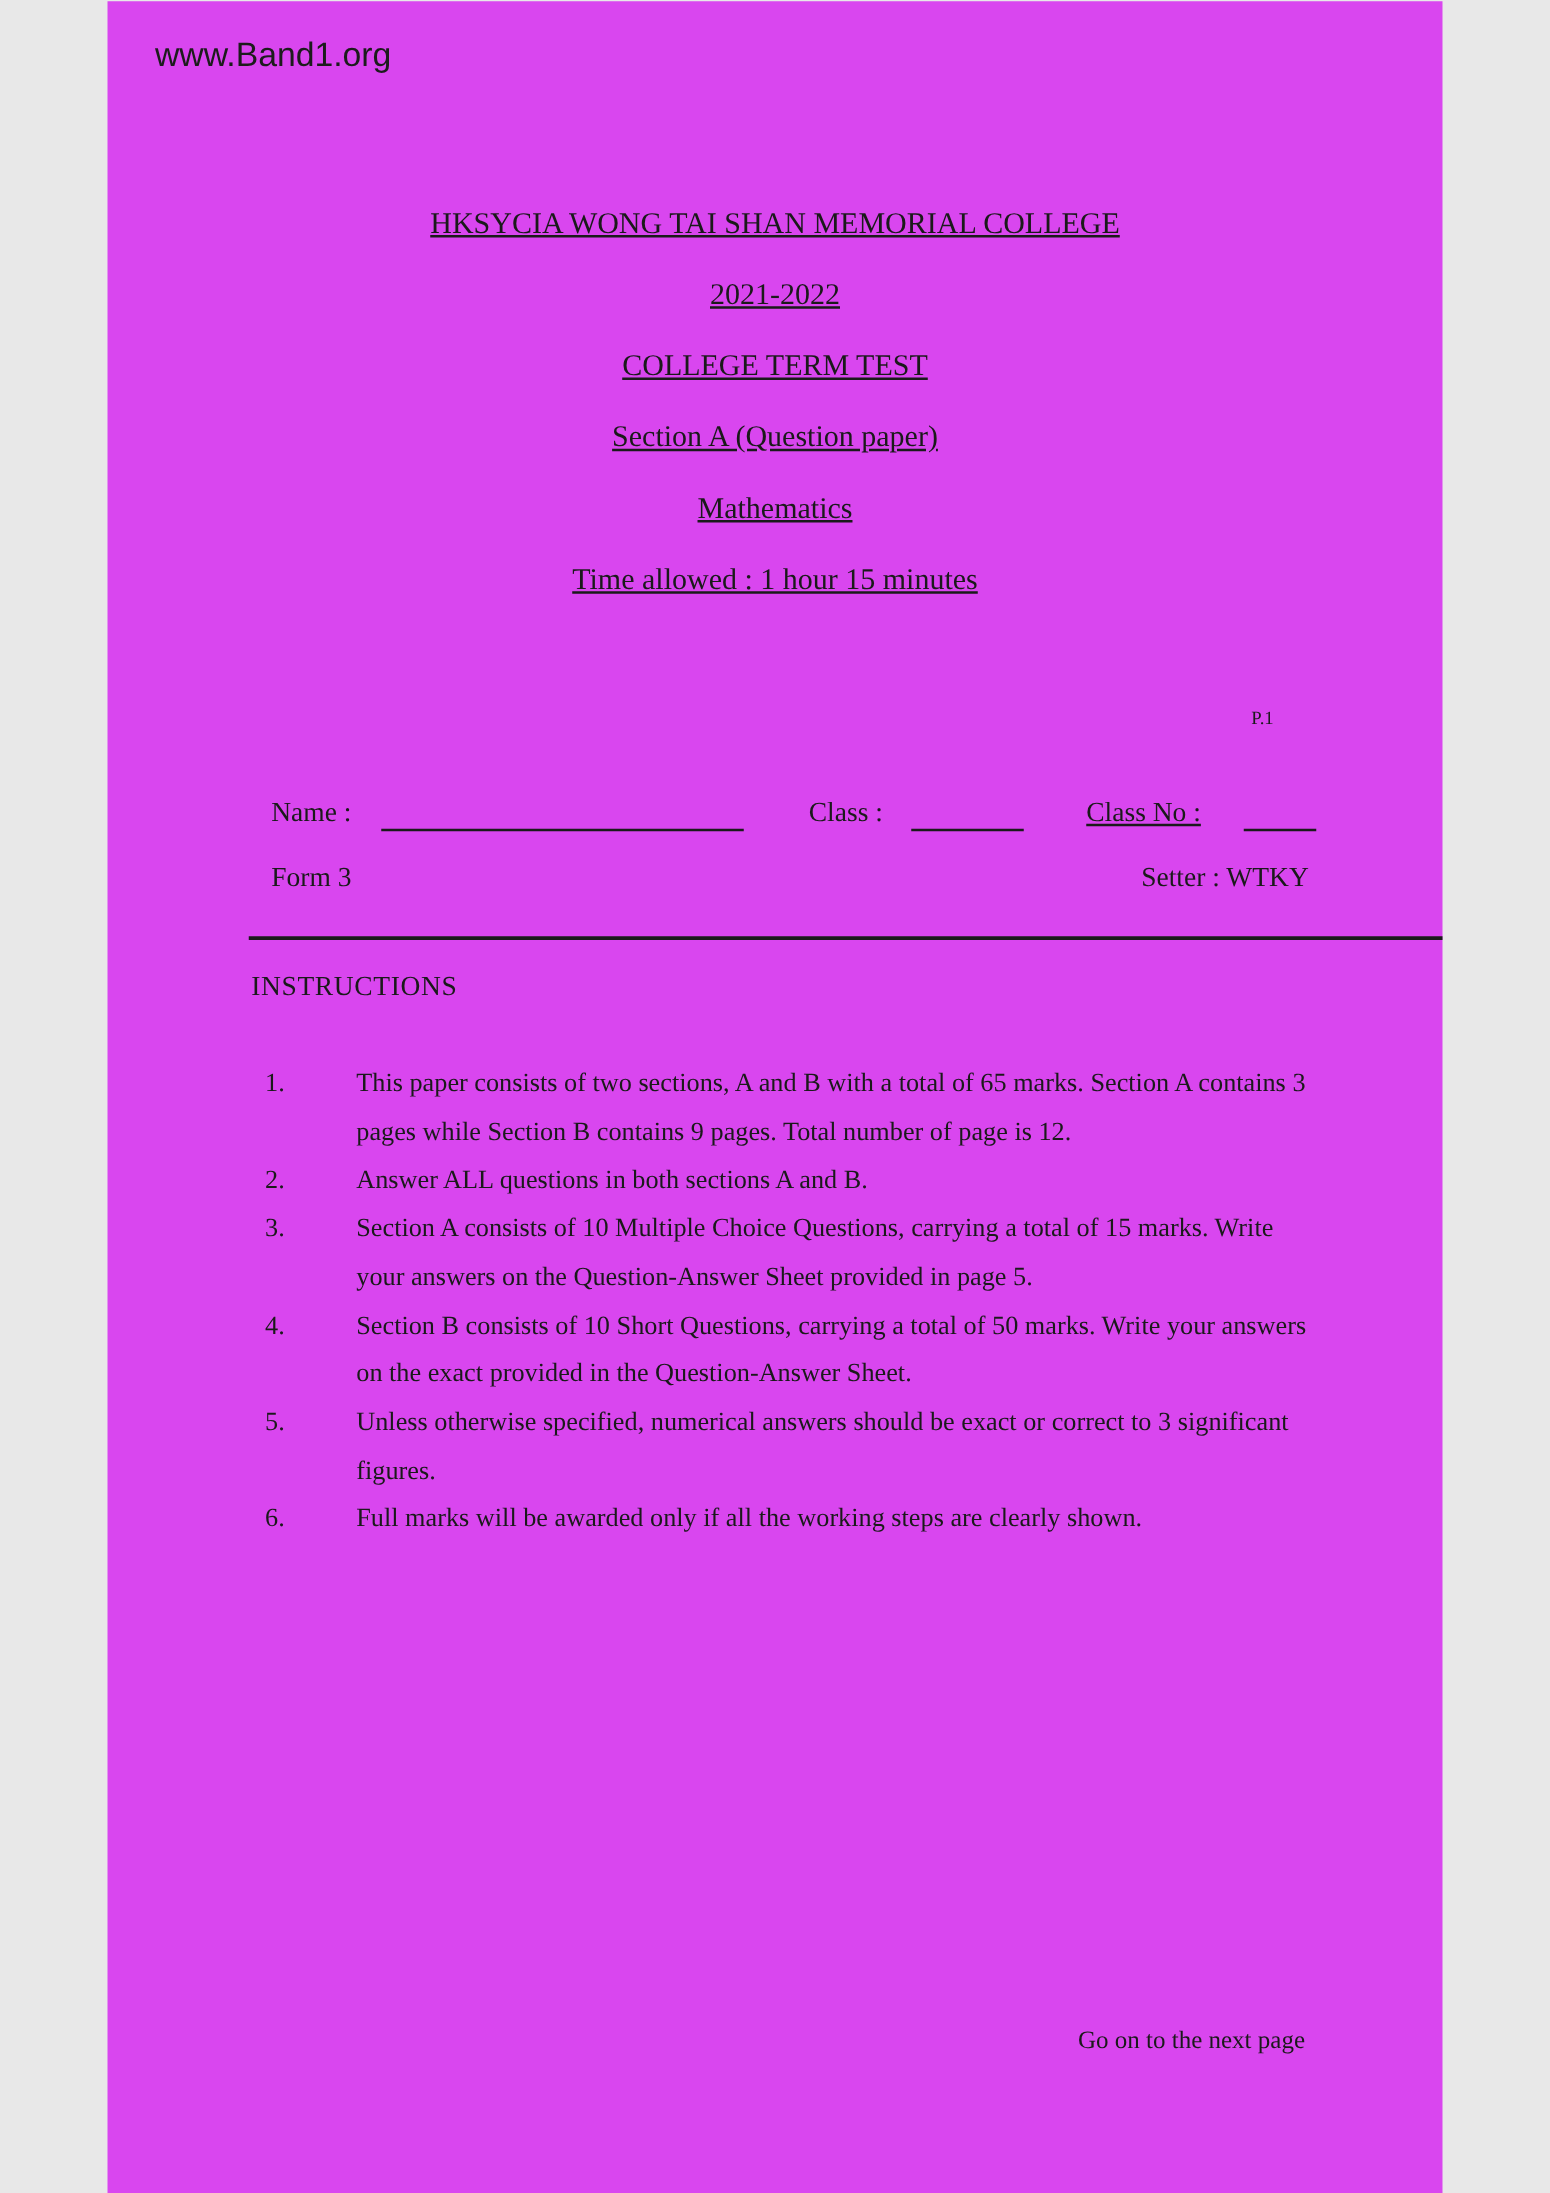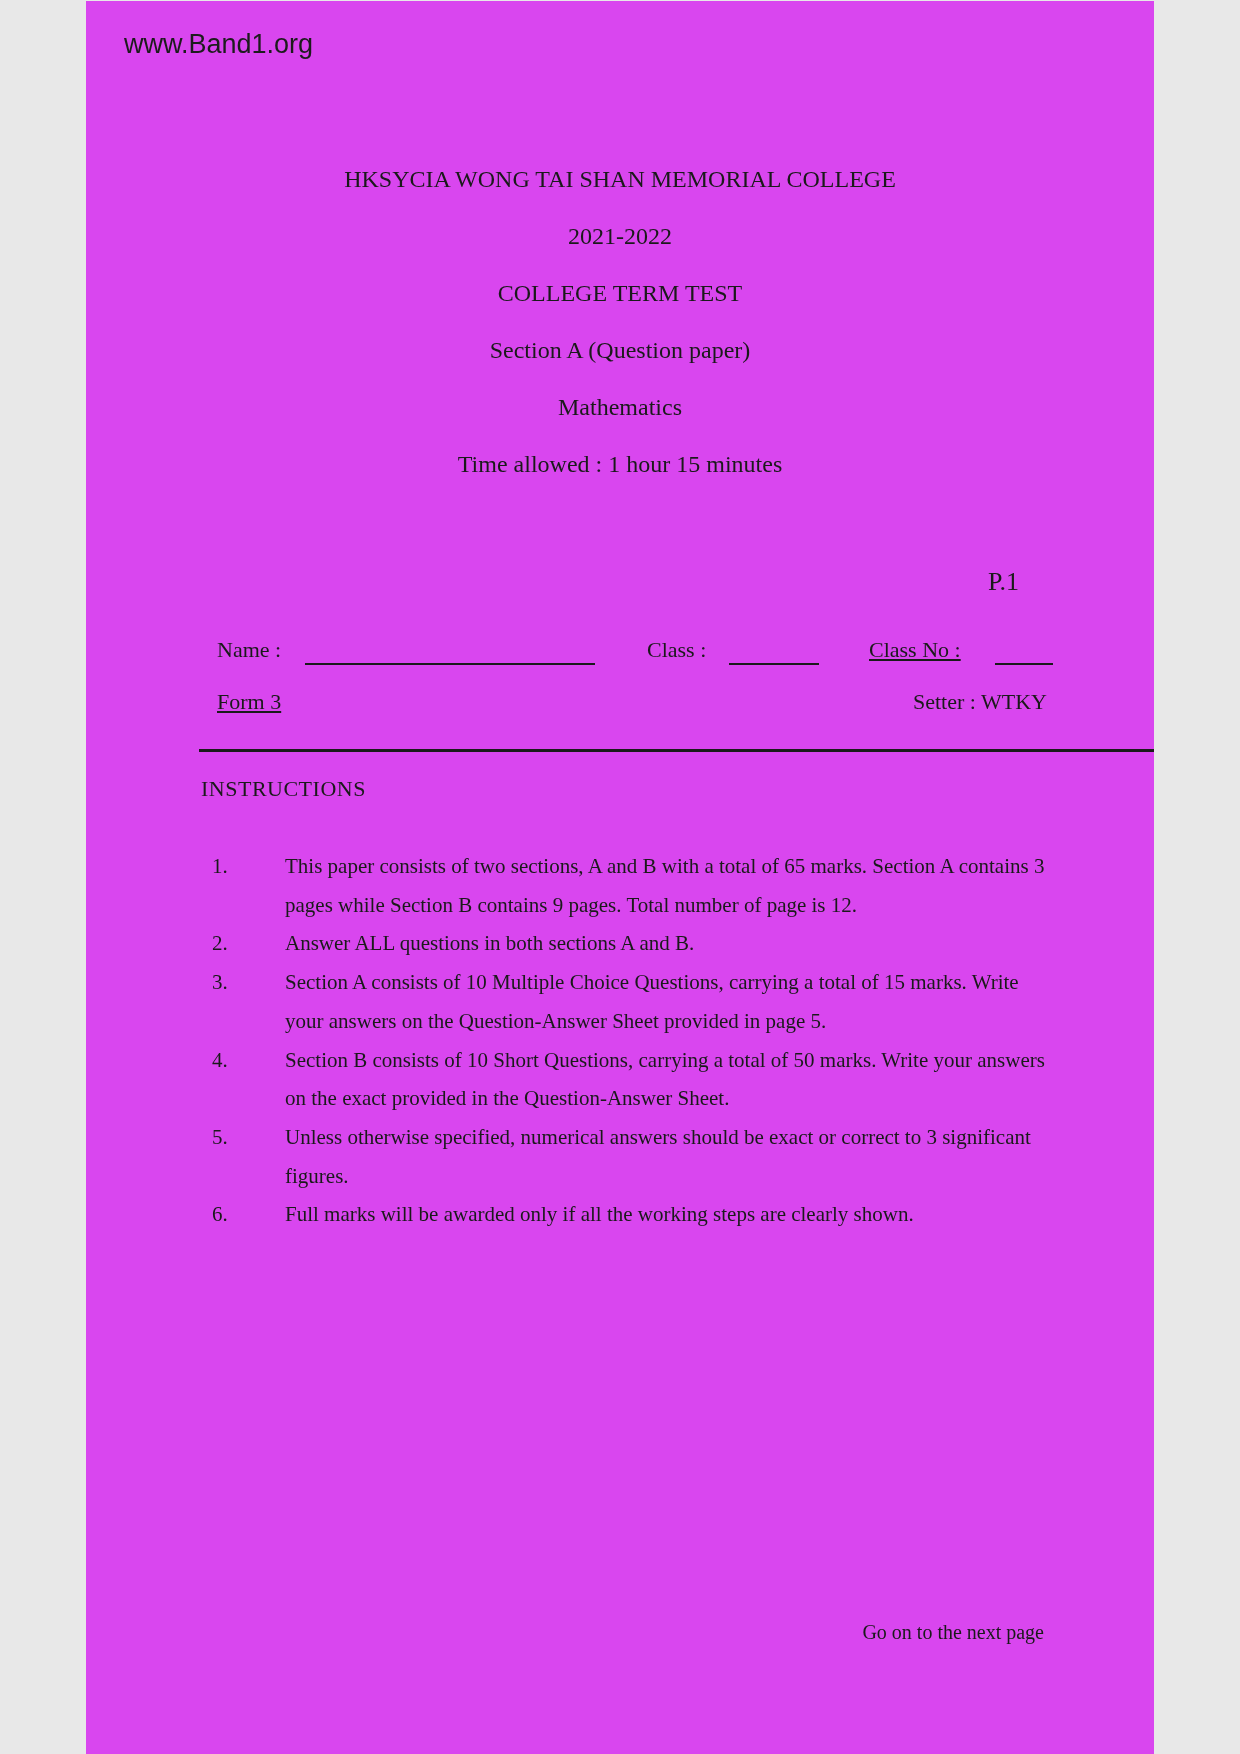--- a/index.html
+++ b/index.html
@@ -25,44 +25,45 @@
     position: absolute;
     top: 150px;
     left: 0;
     width: 100%;
     text-align: center;
   }
   .header-line {
     line-height: 57px;
     font-size: 24px;
     white-space: nowrap;
+    text-decoration: underline;
   }
   .page-number {
     position: absolute;
     top: 566px;
     right: 135px;
-    font-size: 26px;
+    font-size: 15px;
   }
   .info-row { position: absolute; left: 16px; width: 100%; height: 34px; font-size: 22px; }
   .name-row  { top: 636px; }
   .form-row  { top: 688px; }
   .info-label { position: absolute; top: 0; white-space: nowrap; }
   .blank-line {
     position: absolute;
     top: 0;
     height: 26px;
     border-bottom: 2px solid #1a1a1a;
   }
   .lbl-name     { left: 115px; }
   .blank-name   { left: 203px; width: 290px; }
   .lbl-class    { left: 545px; }
   .blank-class  { left: 627px; width: 90px; }
   .lbl-classno  { left: 767px; text-decoration: underline; }
   .blank-classno{ left: 893px; width: 58px; }
-  .lbl-form     { left: 115px; text-decoration: underline; }
+  .lbl-form     { left: 115px; }
   .lbl-setter   { right: 123px; left: auto; }
   .divider {
     position: absolute;
     top: 748px;
     left: 113px;
     width: 1010px;
     height: 0;
     border-top: 3px solid #1a1a1a;
   }
   .instructions-heading {

